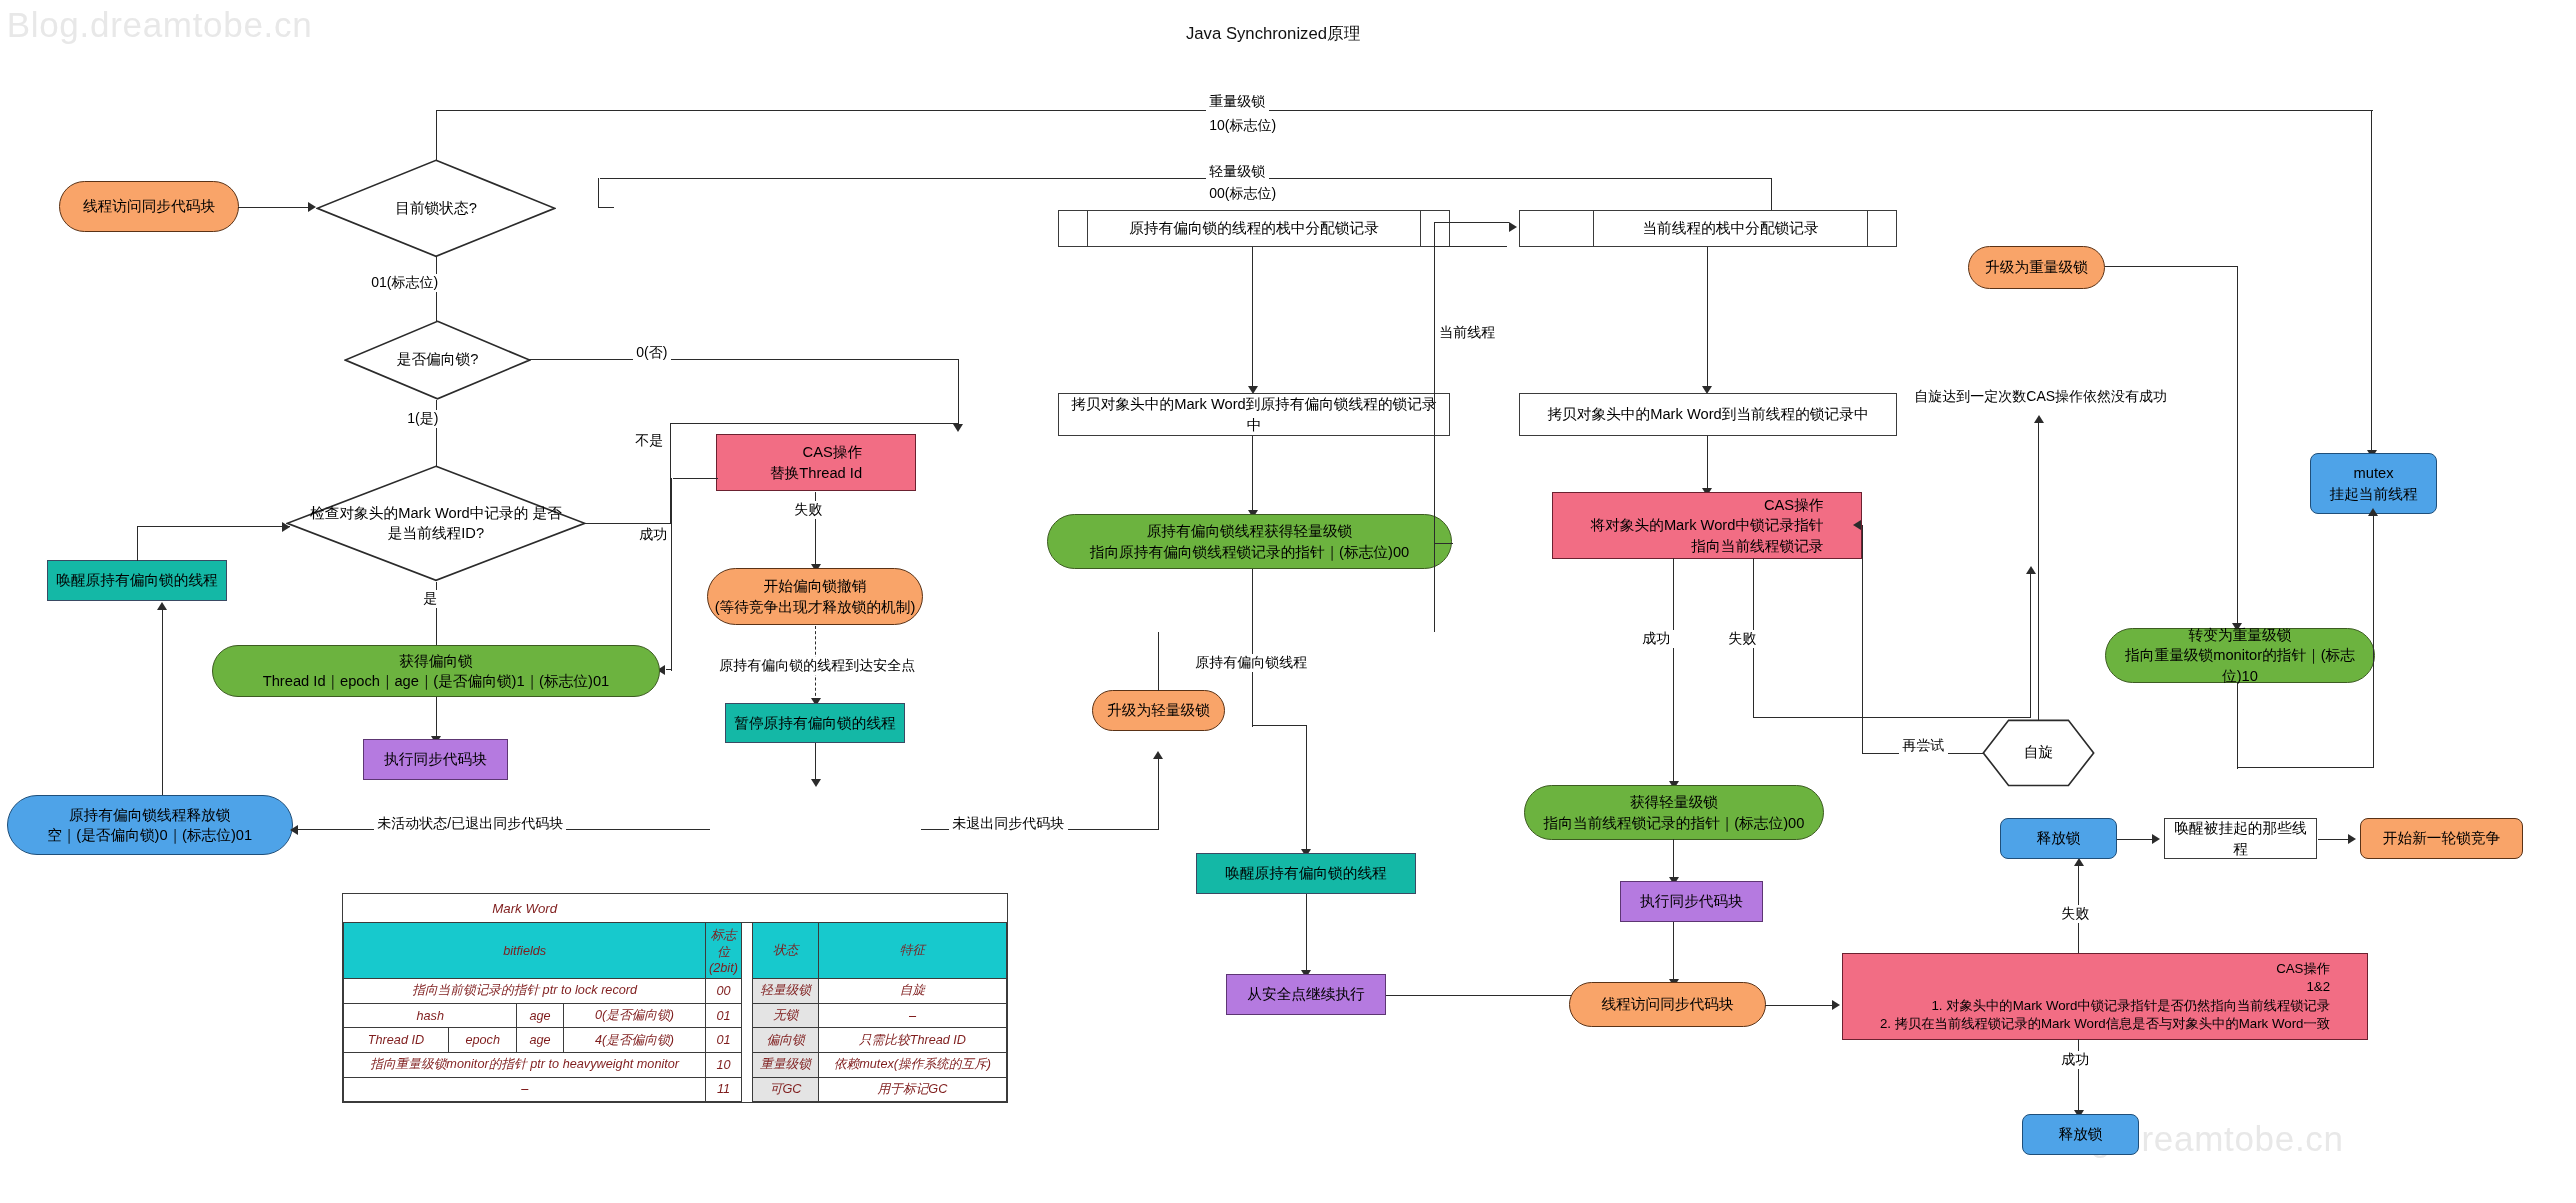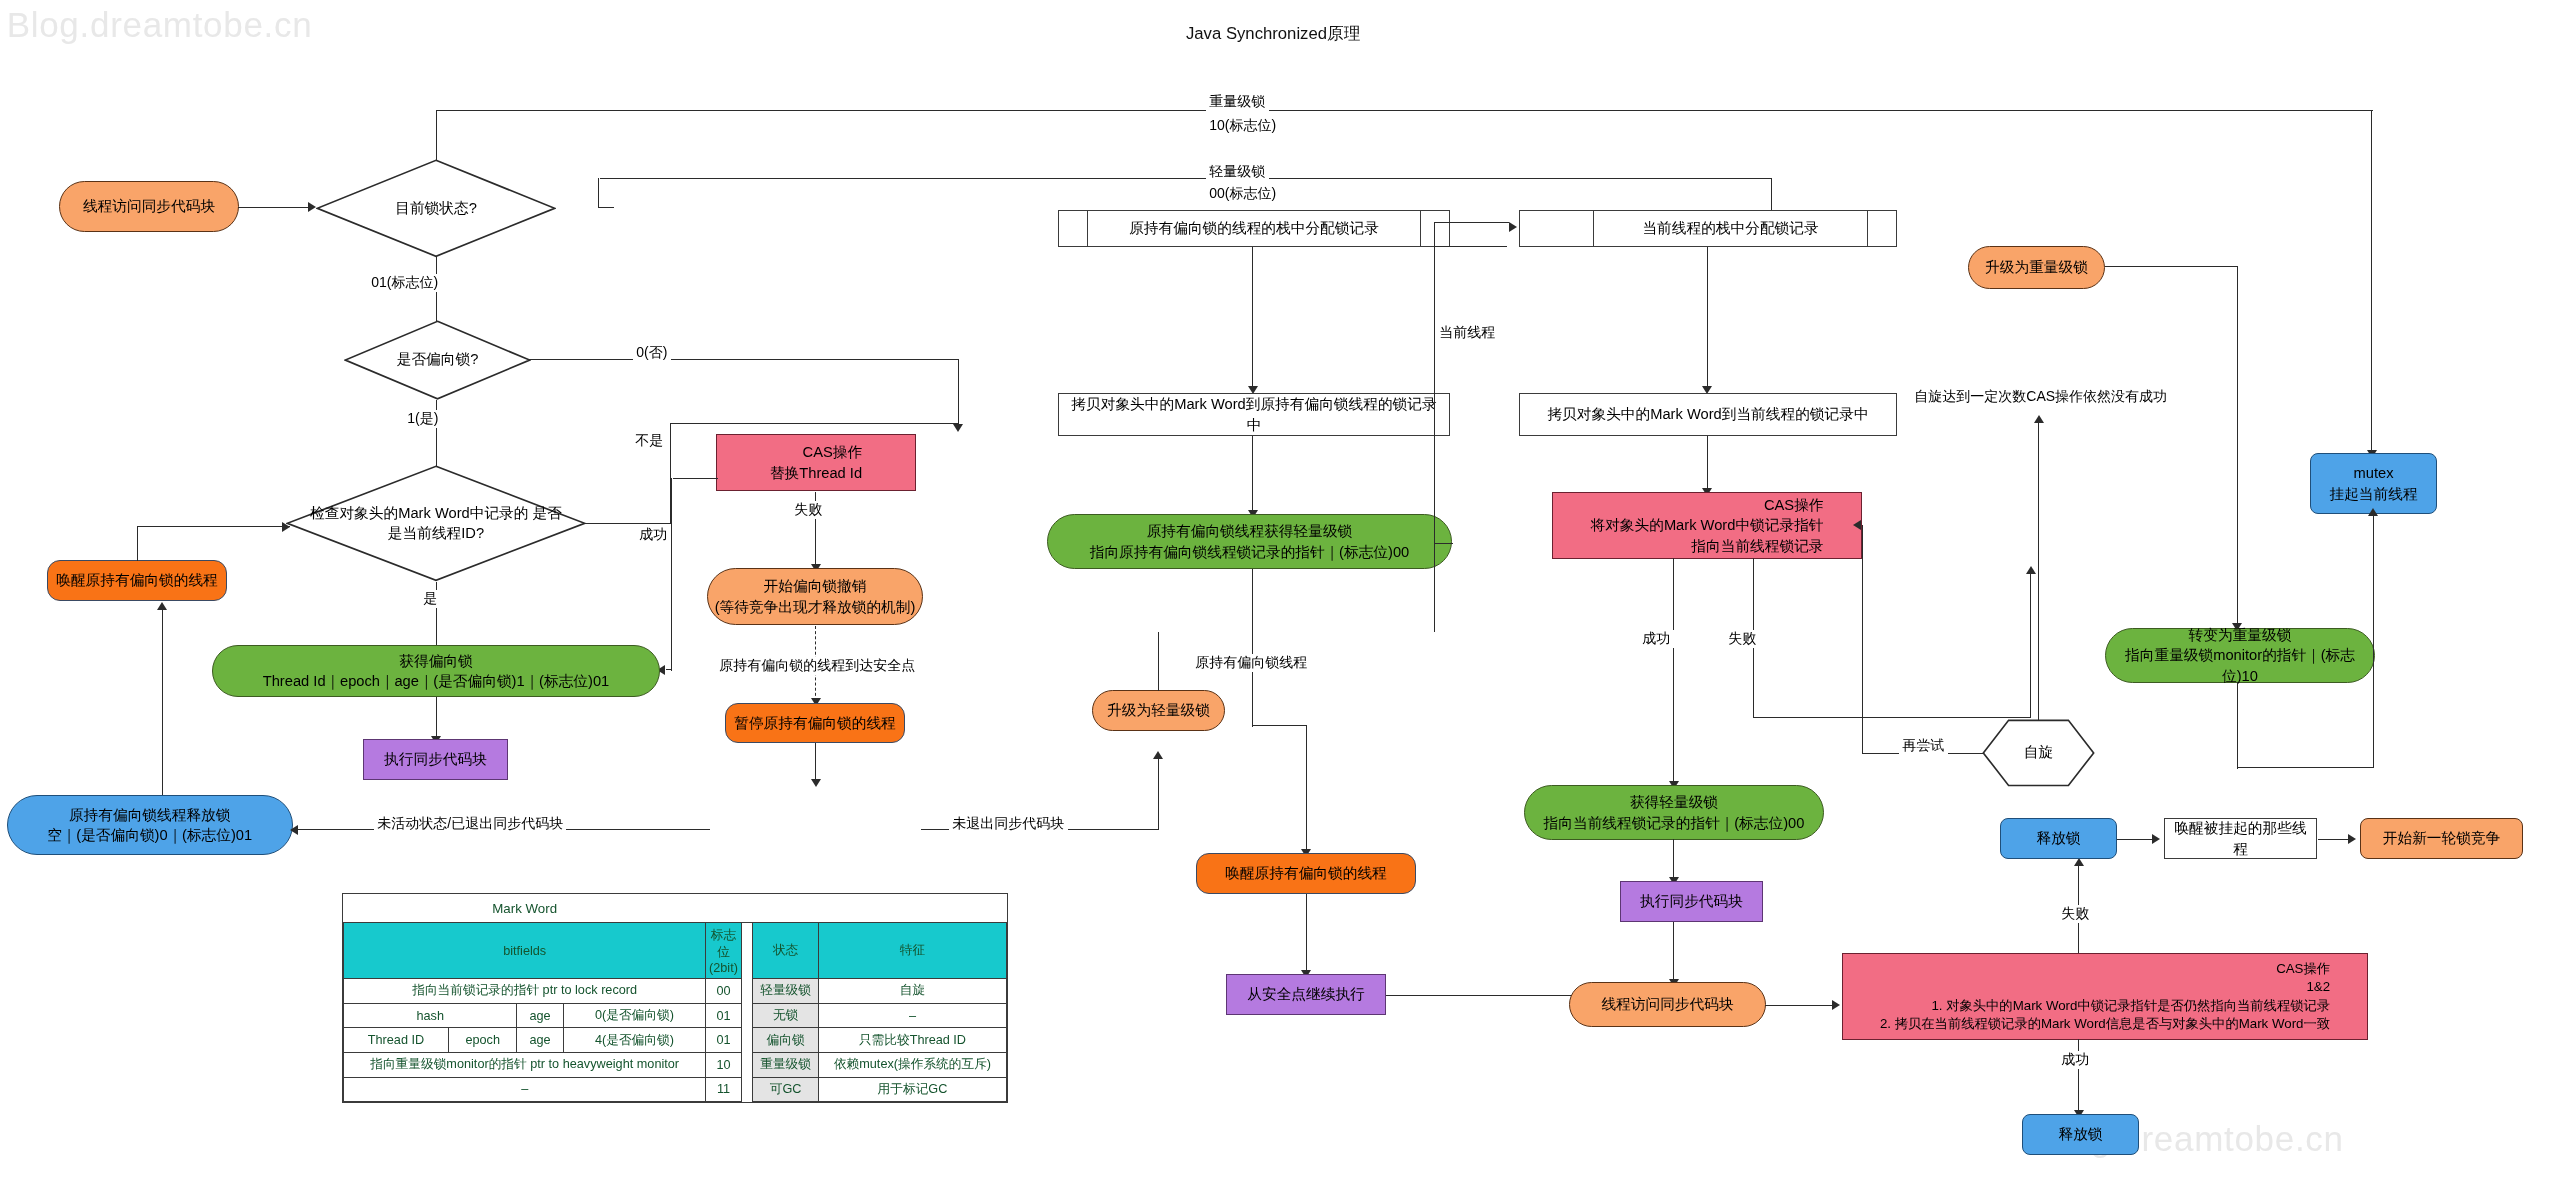--- a/index.html
+++ b/index.html
@@ -21,21 +21,21 @@
   .rect{border:1.3px solid #4a3328;}
   .plain{border:1.3px solid #3b3b3b;background:#fff;}
   .round{border-radius:665px;border:1.3px solid #4a3328;}
   .rounded-sm{border-radius:8px;border:1.3px solid #4a3328;}
 
   .orange{background:#f9a469;border-color:#5a3216;}
   .green{background:#6cb33f;border-color:#3c5b21;}
   .blue{background:#4ea3e8;border-color:#1f4f7a;}
   .purple{background:#b57ae0;border-color:#5d3673;}
   .pink{background:#f26d84;border-color:#6b2130;text-align:right;}
-  .slate{background:#f97316;border-color:#3a4a63;border-radius:13px;}
+  .slate{background:#14b8a6;border-color:#3a4a63;}
 
   
   .diamond{position:absolute;}
   .diamond .dshape{position:absolute;inset:0;}
   .diamond .dlabel{position:absolute;inset:0;display:flex;align-items:center;
                    justify-content:center;text-align:center;font-size:14.7px;
                    line-height:1.35;color:#000;padding:0 10%;box-sizing:border-box;}
 
   
   .stackbox{position:absolute;display:flex;border:1.3px solid #3b3b3b;background:#fff;
@@ -57,21 +57,21 @@
   .arw.right{border-top:5.3px solid transparent;border-bottom:5.3px solid transparent;border-left:8.7px solid #2b2b2b;}
   .arw.left{border-top:5.3px solid transparent;border-bottom:5.3px solid transparent;border-right:8.7px solid #2b2b2b;}
 
   .elab{position:absolute;font-size:14px;color:#000;white-space:nowrap;background:#fff;
         padding:0 3.3px;}
 
   
   .mwtable{position:absolute;border:1.3px solid #3b3b3b;background:#fff;box-sizing:border-box;}
   .mwtable table{border-collapse:collapse;width:100%;font-size:12.7px;}
   .mwtable td,.mwtable th{border:1px solid #3b3b3b;text-align:center;
-        font-weight:normal;padding:3.3px 2.7px;color:#14532d;}
+        font-weight:normal;padding:3.3px 2.7px;color:#7f1d1d;font-style:italic;}
   .mwtable .hdr{background:#17c9cd;}
   .mwtable .cap{border:none;border-bottom:1px solid #3b3b3b;padding:6.7px 0;font-size:13.3px;}
   .mwtable .state{background:#e4e4e4;}
   .mwtable .sep{border:none;width:5.3px;background:#fff;}
   .mwtable .two{line-height:1.35;}
 </style>
 </head>
 <body>
 
 <div id="canvas">

